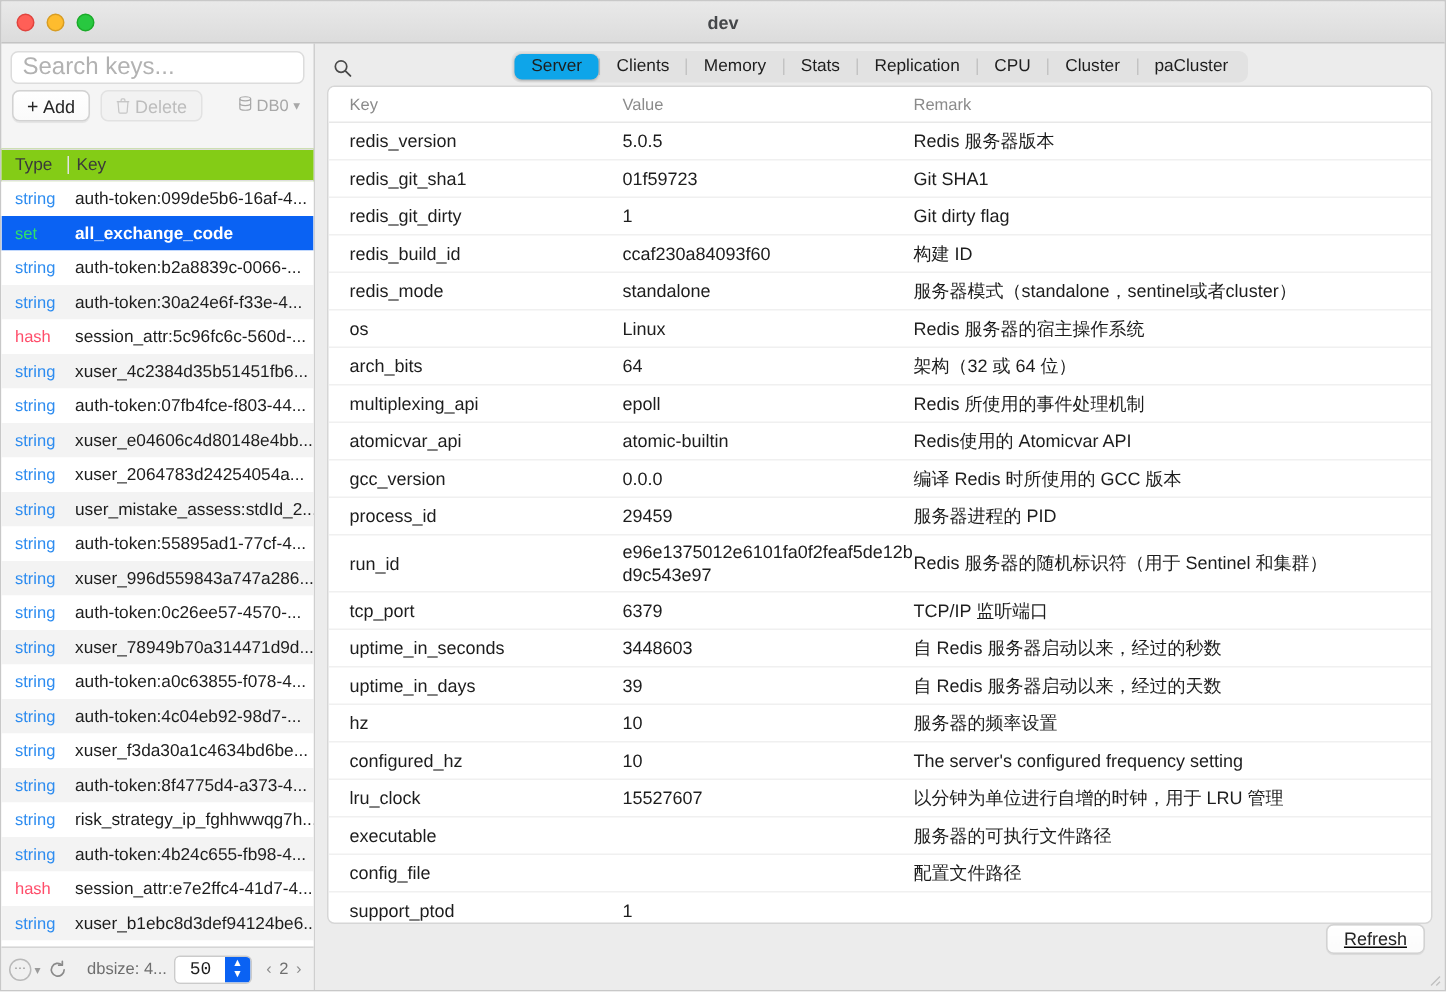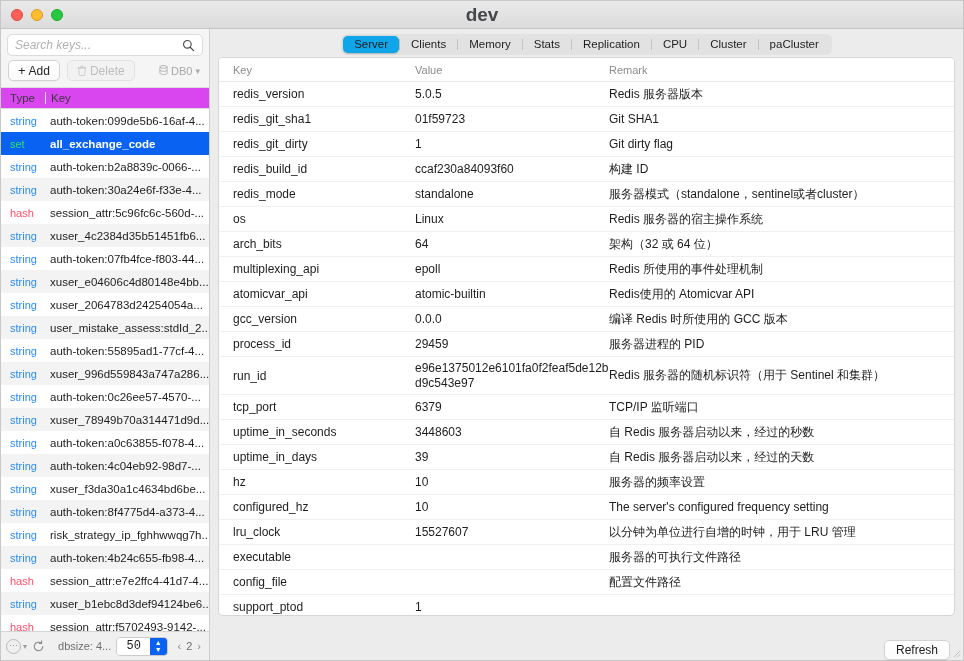--- a/index.html
+++ b/index.html
@@ -39,21 +39,21 @@
     width: 12px; height: 12px; border-radius: 50%;
     display: block;
   }
   .tl.red    { background: #ff5f57; border: 0.5px solid #e0443e; }
   .tl.yellow { background: #febc2e; border: 0.5px solid #d89d23; }
   .tl.green  { background: #28c840; border: 0.5px solid #1aab29; }
   .window-title {
     position: absolute;
     left: 0; right: 0;
     text-align: center;
-    font-size: 19px;
+    font-size: 12px;
     font-weight: bold;
     color: #45474a;
     pointer-events: none;
   }
 
   
   .body {
     flex: 1;
     display: flex;
     min-height: 0;
@@ -80,25 +80,24 @@
     display: flex;
     align-items: center;
     padding: 0 7px;
     position: relative;
   }
   .search-box input {
     flex: 1;
     border: none;
     outline: none;
     background: transparent;
-    font-size: 12px;
+    font-size: 16px;
     color: #2b2b2b;
     font-family: inherit;
     padding: 0;
-    font-style: italic;
   }
   .search-box input::placeholder { color: #b2b2b2; }
   .search-icon svg { display: block; }
 
   .tools {
     display: flex;
     align-items: center;
     padding: 0 7px 6px 7px;
     gap: 7px;
   }
@@ -134,25 +133,26 @@
     color: #a8a8a8;
     padding-right: 2px;
     cursor: default;
   }
   .db-sel .chev { font-size: 9px; }
 
   .col-head {
     display: flex;
     height: 22px;
     align-items: center;
-    background: #d946ef;
+    background: #84cc16;
     border-top: 1px solid #dedede;
     border-bottom: 1px solid #dedede;
     font-size: 11.5px;
     color: #3a3a3a;
+    margin-top: 12px;
   }
   .col-head .c-type { width: 44px; padding-left: 9px; }
   .col-head .c-key  { flex: 1; padding-left: 5px; border-left: 1px solid #e2e2e2; }
 
   .keylist {
     flex: 1;
     overflow: hidden;
     background: #fff;
   }
   .keyrow {
@@ -323,23 +323,24 @@
   }
   .trow.tall { min-height: 38px; }
   .trow .td-key    { width: 196px; padding-left: 14px; }
   .trow .td-value  { width: 194px; line-height: 15px; word-break: break-all; }
   .trow .td-remark { flex: 1; padding-right: 10px; }
 
   .footer {
     height: 44px;
     min-height: 36px;
     display: flex;
-    align-items: flex-end;
+    align-items: flex-start;
     justify-content: flex-end;
     padding: 0 13px;
+    text-decoration: underline;
   }
   .refresh-btn {
     height: 20px;
     padding: 0 11px;
     border-radius: 5px;
     border: 1px solid #d2d2d2;
     background: linear-gradient(to bottom, #ffffff, #fbfbfb);
     font-size: 12px;
     color: #222;
     display: inline-flex;

